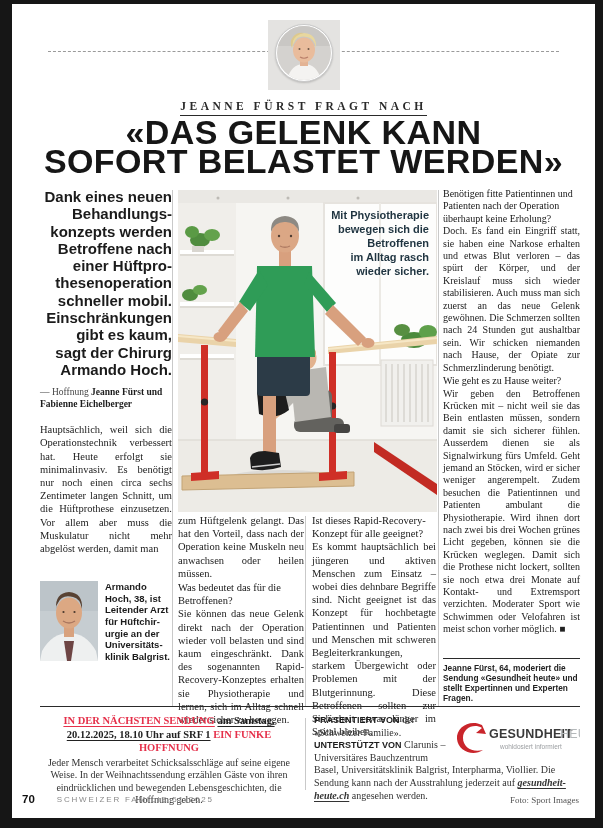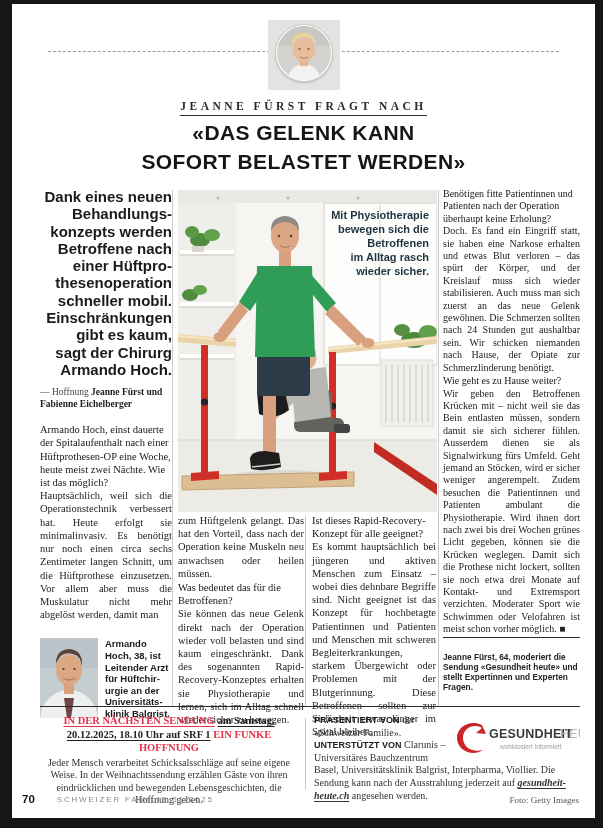--- a/index.html
+++ b/index.html
@@ -30,21 +30,21 @@
   .portrait-ring svg{border-radius:50%;}
   .strapline-wrap{position:absolute;left:0;top:92px;width:583px;text-align:center;}
   .strapline{
     display:inline-block;font-family:"Liberation Serif",serif;
     font-size:11.5px;letter-spacing:3.5px;color:#2a2a2a;
     border-bottom:1px solid #2a2a2a;padding-bottom:3px;font-weight:600;
   }
   .headline{
     position:absolute;left:0;top:114px;width:583px;margin:0;text-align:center;
     font-family:"Liberation Sans",sans-serif;font-weight:bold;
-    font-size:21px;line-height:29px;color:#161616;letter-spacing:.4px;
+    font-size:34px;line-height:29px;color:#161616;letter-spacing:.4px;
   }
   
   .col{position:absolute;font-size:10.5px;line-height:13.2px;text-align:justify;}
   .col1{left:28px;top:184px;width:132px;}
   .col2{left:166px;top:510px;width:126px;}
   .col3{left:300px;top:510px;width:124px;}
   .col4{left:431px;top:184px;width:137px;font-size:10px;line-height:12.4px;}
   .vrule{position:absolute;width:1px;background:#c9c9c9;}
   .vr1{left:160px;top:186px;height:516px;}
   .vr2{left:293px;top:512px;height:190px;}
@@ -52,28 +52,28 @@
   .vr4{left:293px;top:714px;height:72px;}
   .intro{
     font-family:"Liberation Sans",sans-serif;font-weight:bold;
     font-size:15px;line-height:17.3px;color:#1b1b1b;text-align:right;
     white-space:pre-line;margin:0 0 9px 0;
   }
   .credit{font-size:9.5px;line-height:11.5px;text-align:left;color:#444;margin:0 0 13px 0;}
   .credit b{color:#1d1d1d;text-align:center;}
   p.question{font-weight:normal;color:#161616;margin:0;text-align:left;}
   p.answer{margin:0 0 1px 0;}
-  .doctor-row{display:flex;margin-top:17px;text-align:left;}
+  .doctor-row{display:flex;margin-top:26px;text-align:left;}
   .doctor-photo{flex:0 0 58px;height:80px;}
   .doctor-caption{
     margin-left:7px;font-family:"Liberation Sans",sans-serif;font-weight:bold;
     font-size:9.5px;line-height:11.6px;color:#1b1b1b;white-space:pre-line;
   }
   .footnote{
-    margin-top:1px;border-top:1px solid #2a2a2a;padding-top:14px;
+    margin-top:22px;border-top:1px solid #2a2a2a;padding-top:4px;
     font-family:"Liberation Sans",sans-serif;font-weight:bold;
     font-size:8.3px;line-height:10px;color:#222;text-align:left;
   }
   
   .photo{position:absolute;left:166px;top:186px;width:259px;height:278px;}
   .photo svg{position:absolute;left:0;top:0;}
   .photo-caption{
     position:absolute;top:18px;right:8px;width:150px;text-align:right;
     font-family:"Liberation Sans",sans-serif;font-weight:bold;
     font-size:11px;line-height:14px;color:#1f3440;white-space:pre-line;
@@ -135,21 +135,20 @@
 konzepts werden
 Betroffene nach
 einer Hüftpro-
 thesenoperation
 schneller mobil.
 Einschränkungen
 gibt es kaum,
 sagt der Chirurg
 Armando Hoch.</p>
     <p class="credit"><span>— Hoffnung</span> <b>Jeanne Fürst und Fabienne Eichelberger</b></p>
-    <p class="question">Armando Hoch, einst dauerte der Spitalaufenthalt nach einer Hüftprothesen-OP eine Woche, heute meist zwei Nächte. Wie ist das möglich?</p>
     <p class="answer">Hauptsächlich, weil sich die Operationstechnik verbessert hat. Heute erfolgt sie minimalinvasiv. Es benötigt nur noch einen circa sechs Zentimeter langen Schnitt, um die Hüftprothese einzusetzen. Vor allem aber muss die Muskulatur nicht mehr abgelöst werden, damit man</p>
     <div class="doctor-row">
       <svg class="doctor-photo" width="58" height="80" viewBox="0 0 58 80">
         <rect width="58" height="80" fill="#c6cdd1"></rect>
         <rect x="0" y="0" width="58" height="30" fill="#bcc4c9"></rect>
         <path d="M2,70 Q12,52 29,52 Q46,52 56,70 L58,80 L0,80 Z" fill="#eef0f0"></path>
         <path d="M24,60 L34,60 L31,80 L27,80 Z" fill="#6d4544"></path>
         <rect x="24" y="44" width="10" height="12" fill="#d8a27e"></rect>
         <ellipse cx="29" cy="32" rx="13" ry="15.5" fill="#dca883"></ellipse>
         <path d="M16,28 Q15,12 29,11 Q43,12 42,28 Q40,17 33,16 Q22,13 18,22 Q16,24 16,28 Z" fill="#584233"></path>
@@ -312,15 +311,15 @@
     </svg>
     <span class="label-sans">PRÄSENTIERT VON</span>
     <span>der «Schweizer Familie».</span><br>
     <span class="label-sans">UNTERSTÜTZT VON</span>
     <span>Clarunis – Universitäres Bauchzentrum Basel, Universitätsklinik Balgrist, Interpharma, Viollier. Die Sendung kann nach der Ausstrahlung jederzeit auf</span>
     <a class="site-link" href="#">gesundheit-heute.ch</a>
     <span>angesehen werden.</span>
   </div>
 
   <div class="footer-left"><b>70</b><span>SCHWEIZER FAMILIE 51/2025</span></div>
-  <div class="footer-right">Foto: Getty Images</div>
+  <div class="footer-right">Foto: Sport Images</div>
 
 </div>
 
 </body></html>

